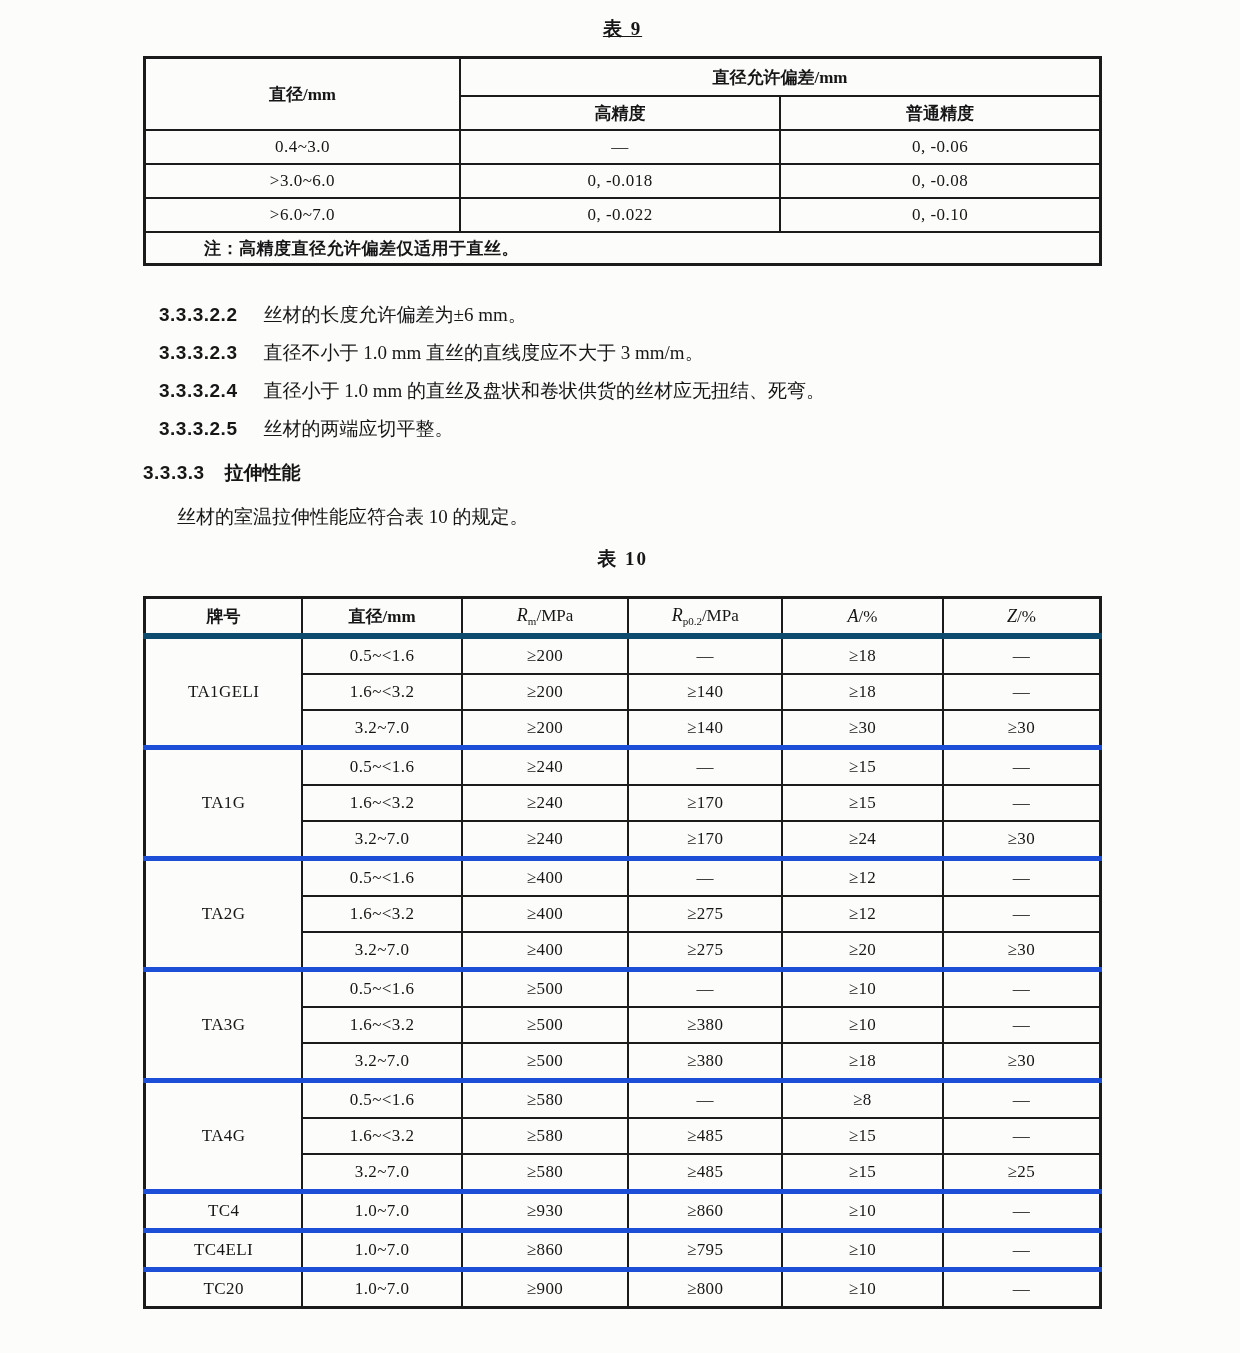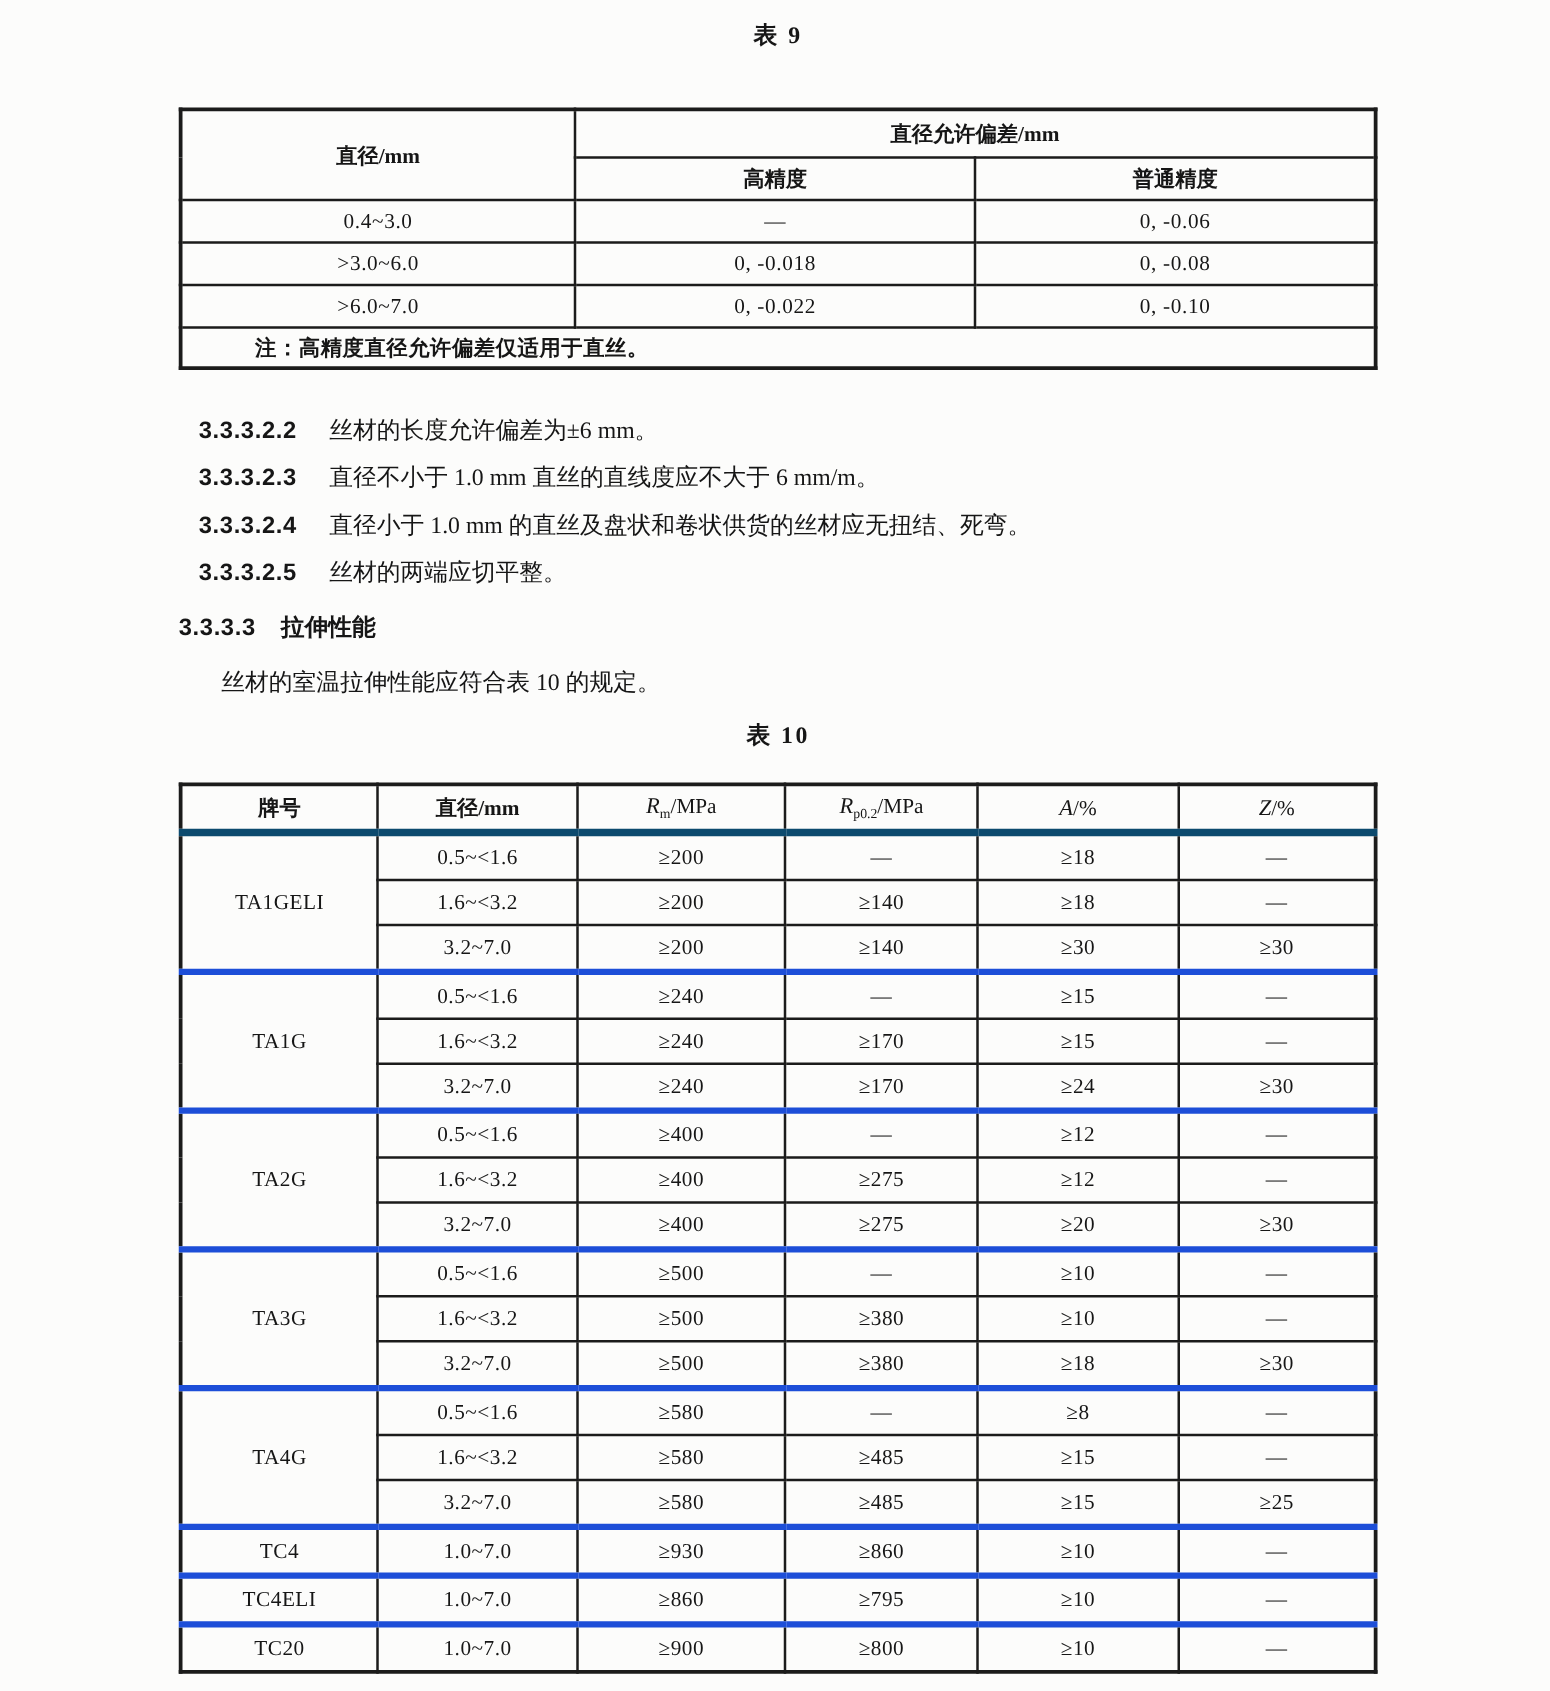--- a/index.html
+++ b/index.html
@@ -22,21 +22,21 @@
     padding: 16px 138px 0 143px;
   }
   .table-title {
     width: 959px;
     text-align: center;
     font-weight: bold;
     font-size: 19px;
     line-height: 26px;
     letter-spacing: 2px;
   }
-  .title9 { margin: 0 0 44px 0; }
+  .title9 { margin: 0 0 14px 0; text-decoration: underline; }
   .title10 { margin: 14px 0 24px 0; }
 
   table.tbl {
     border-collapse: collapse;
     width: 959px;
     table-layout: fixed;
     border: 3px solid #1b1b1b;
   }
   table.tbl th, table.tbl td {
     border: 2px solid #1b1b1b;
@@ -150,21 +150,21 @@
       </tbody>
     <tbody>
       <tr>
         <td colspan="3" class="note">注：高精度直径允许偏差仅适用于直丝。</td>
       </tr>
     </tbody>
   </table>
 
   <div class="clauses">
     <p class="clause"><span class="clause-num">3.3.3.2.2</span><span>丝材的长度允许偏差为±6 mm。</span></p>
-    <p class="clause"><span class="clause-num">3.3.3.2.3</span><span>直径不小于 1.0 mm 直丝的直线度应不大于 6 mm/m。</span></p>
+    <p class="clause"><span class="clause-num">3.3.3.2.3</span><span>直径不小于 1.0 mm 直丝的直线度应不大于 3 mm/m。</span></p>
     <p class="clause"><span class="clause-num">3.3.3.2.4</span><span>直径小于 1.0 mm 的直丝及盘状和卷状供货的丝材应无扭结、死弯。</span></p>
     <p class="clause"><span class="clause-num">3.3.3.2.5</span><span>丝材的两端应切平整。</span></p>
   </div>
 
   <p class="section-heading"><span class="clause-num">3.3.3.3</span><span>拉伸性能</span></p>
 
   <p class="intro">丝材的室温拉伸性能应符合表 10 的规定。</p>
 
   <div class="table-title title10">表 10</div>
 

